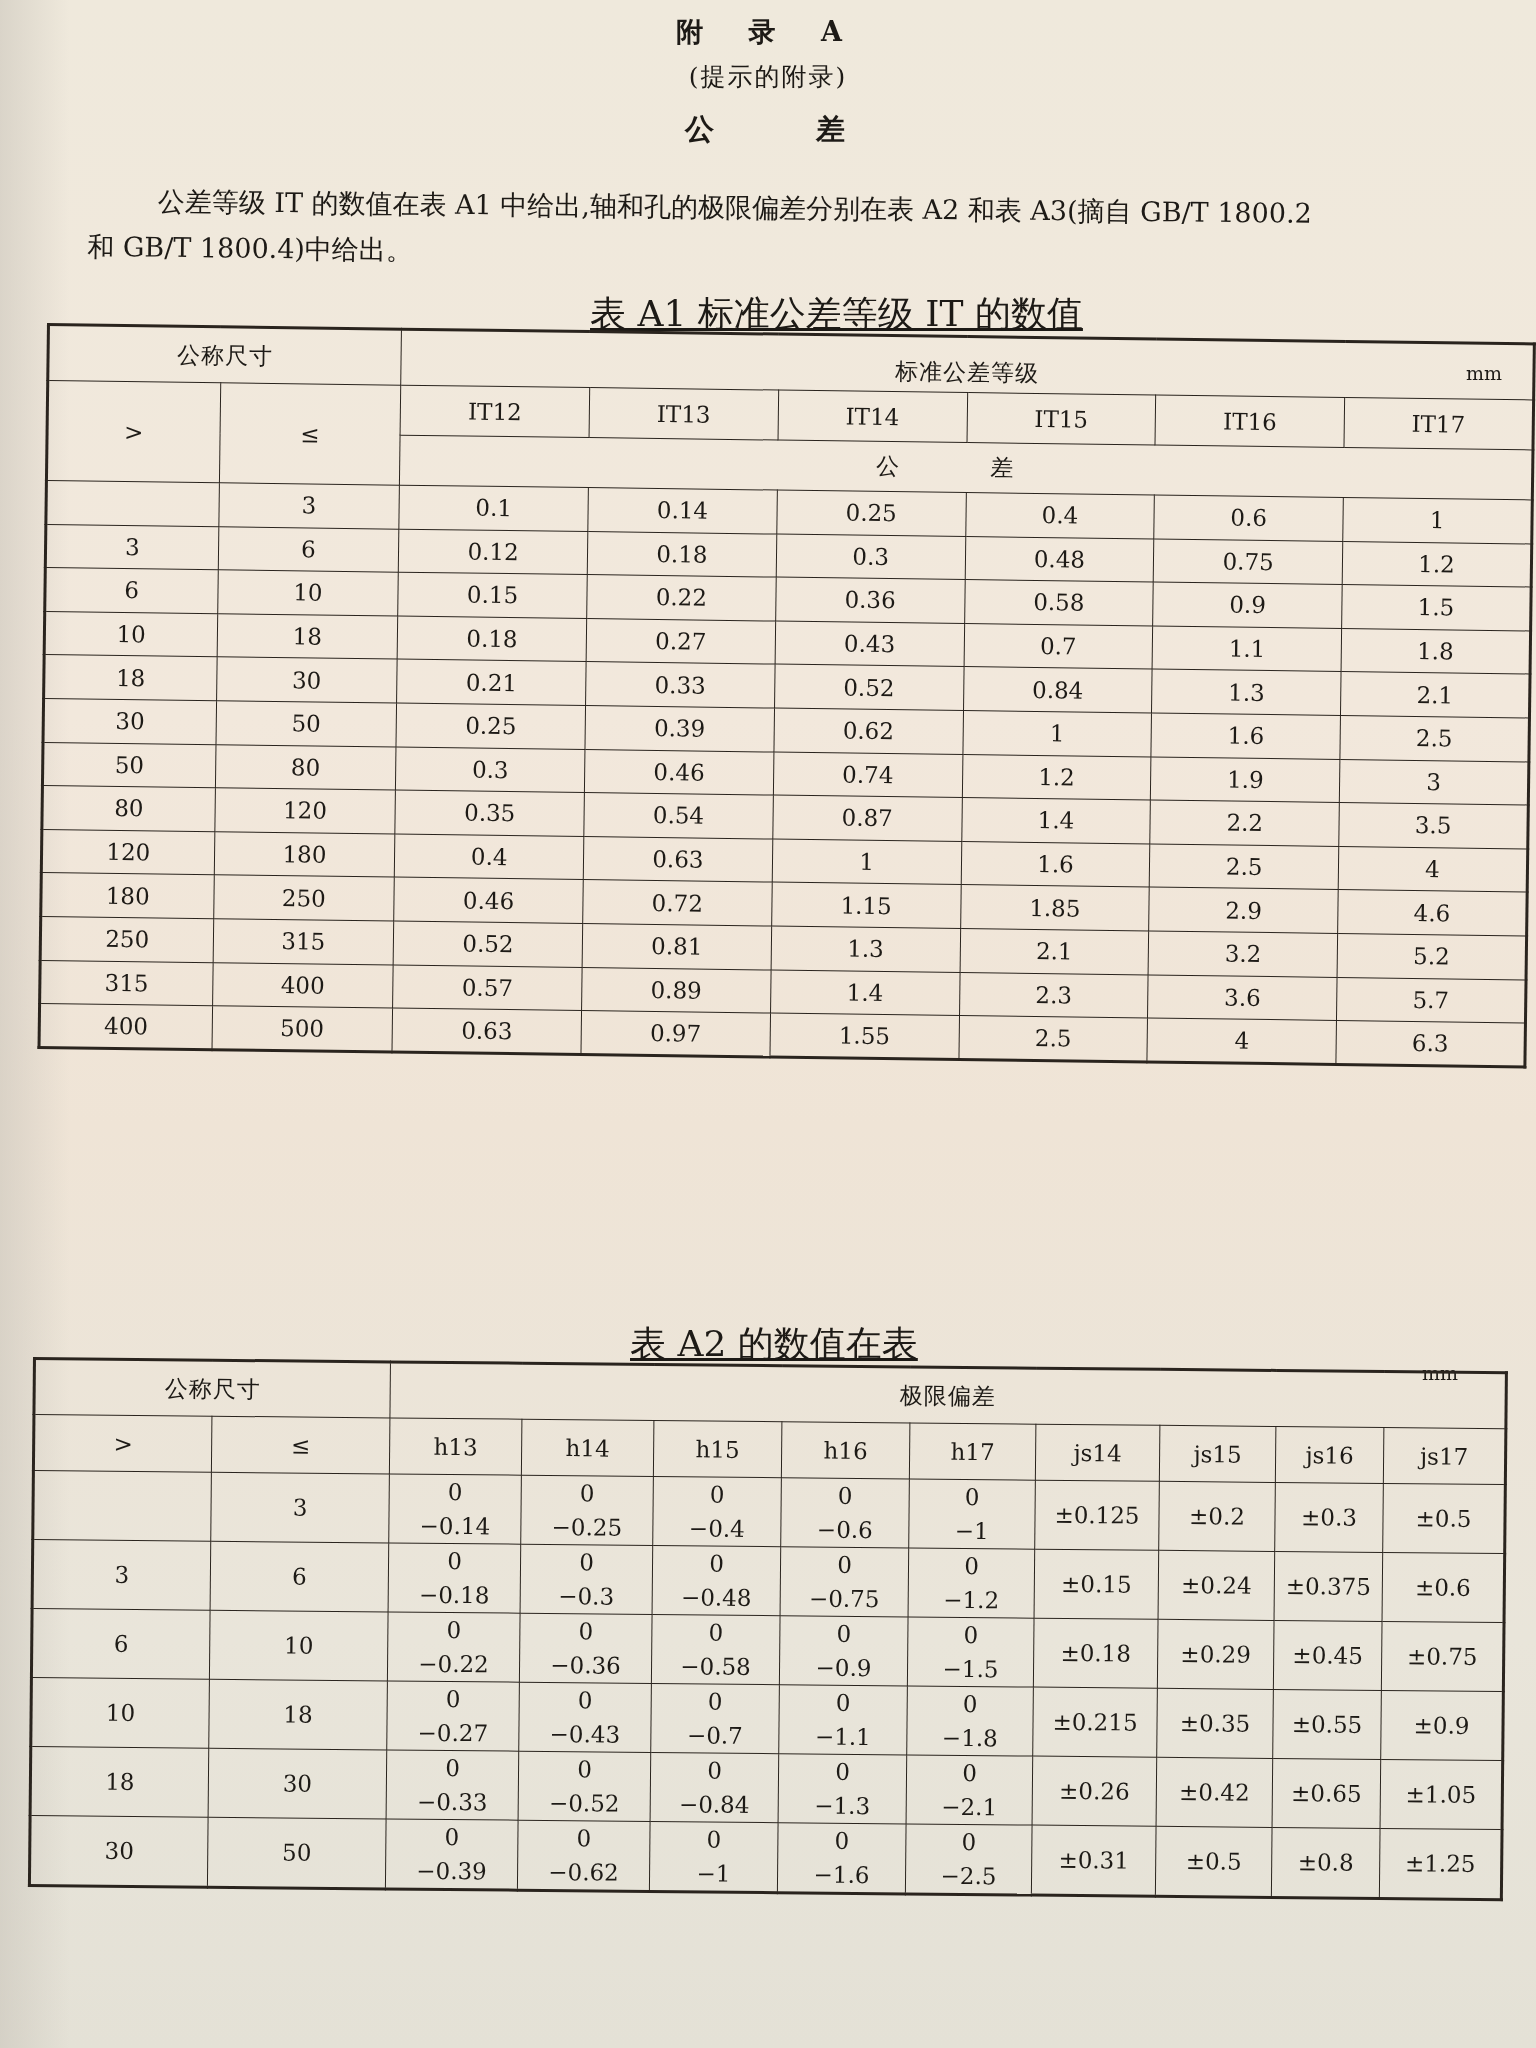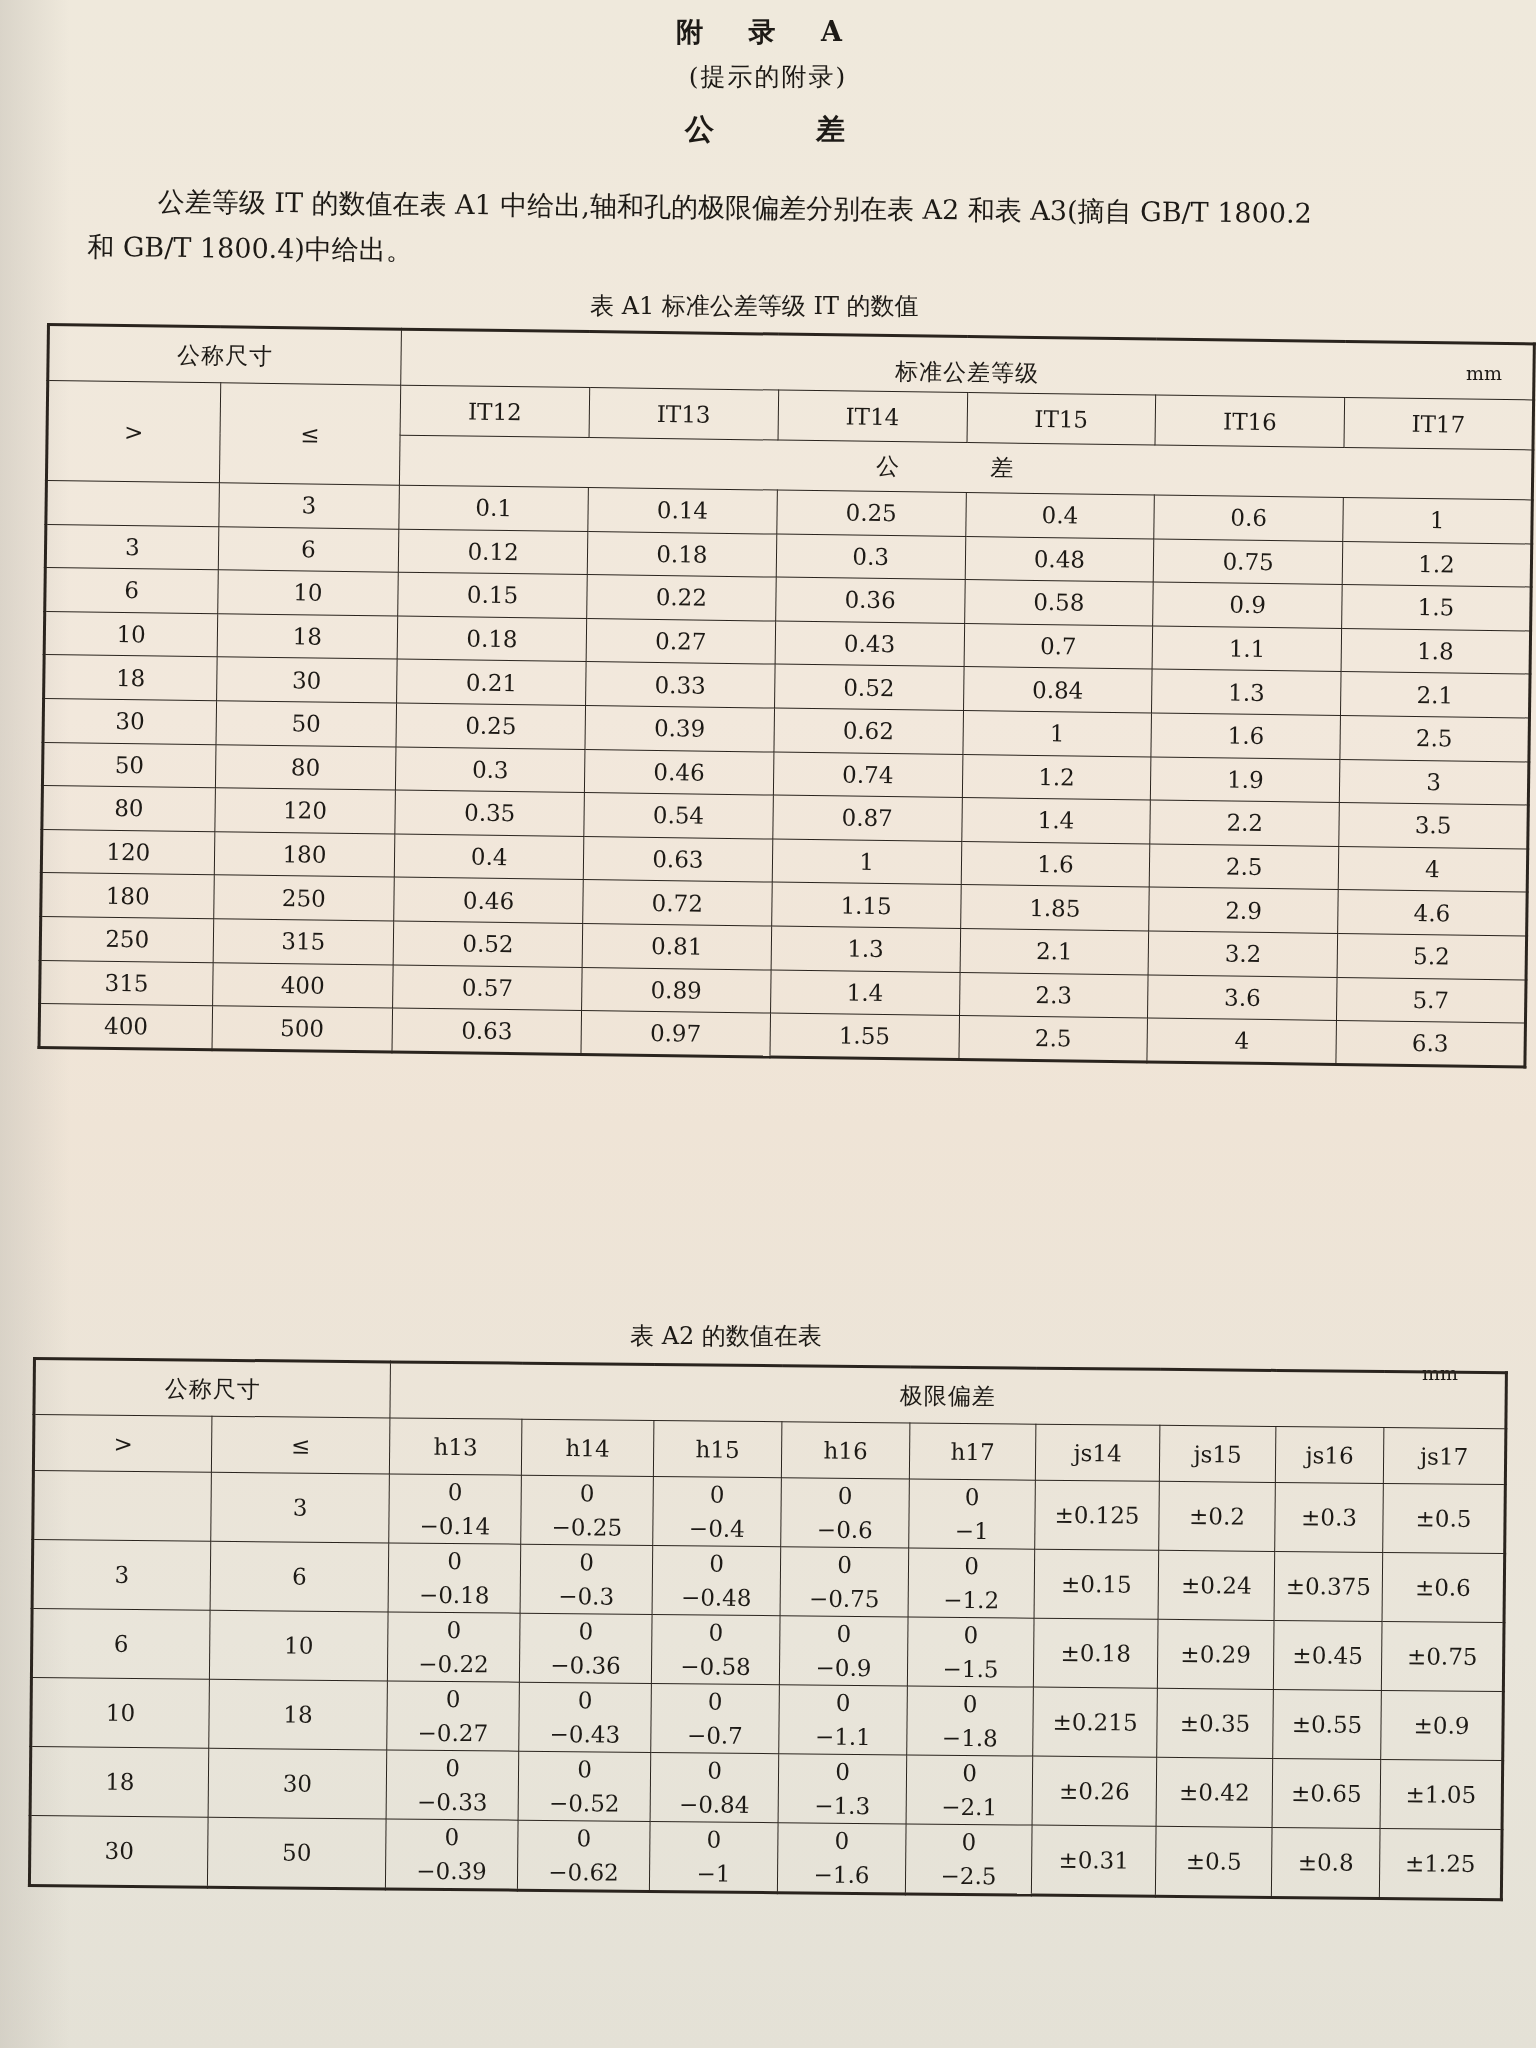--- a/index.html
+++ b/index.html
@@ -24,21 +24,21 @@
   .h-appendix { top: 14px; font-size: 27px; }
   .h-sub { top: 60px; font-size: 25px; letter-spacing: 2px; font-weight: normal; }
   .h-title { top: 110px; font-size: 29px; letter-spacing: 46px; padding-left: 40px; }
   .para {
     position: absolute; left: 92px; top: 178px; width: 1500px;
     font-size: 27px; line-height: 46px; transform: rotate(0.6deg); transform-origin: left top;
   }
   .para .indent { padding-left: 66px; display: block; white-space: nowrap; }
   .para .line2 { display: block; margin-left: -4px; white-space: nowrap; }
   .caption {
-    position: absolute; font-size: 24px; white-space: nowrap;
+    position: absolute; font-size: 36px; white-space: nowrap; text-decoration: underline;
   }
   .unit { position: absolute; font-size: 19px; margin-top: 20px; }
 
   table.t {
     position: absolute; border-collapse: collapse; table-layout: fixed;
     font-size: 23px;
   }
   table.t td {
     border: 1.6px solid #2a241e; text-align: center; vertical-align: middle;
     padding: 0;

